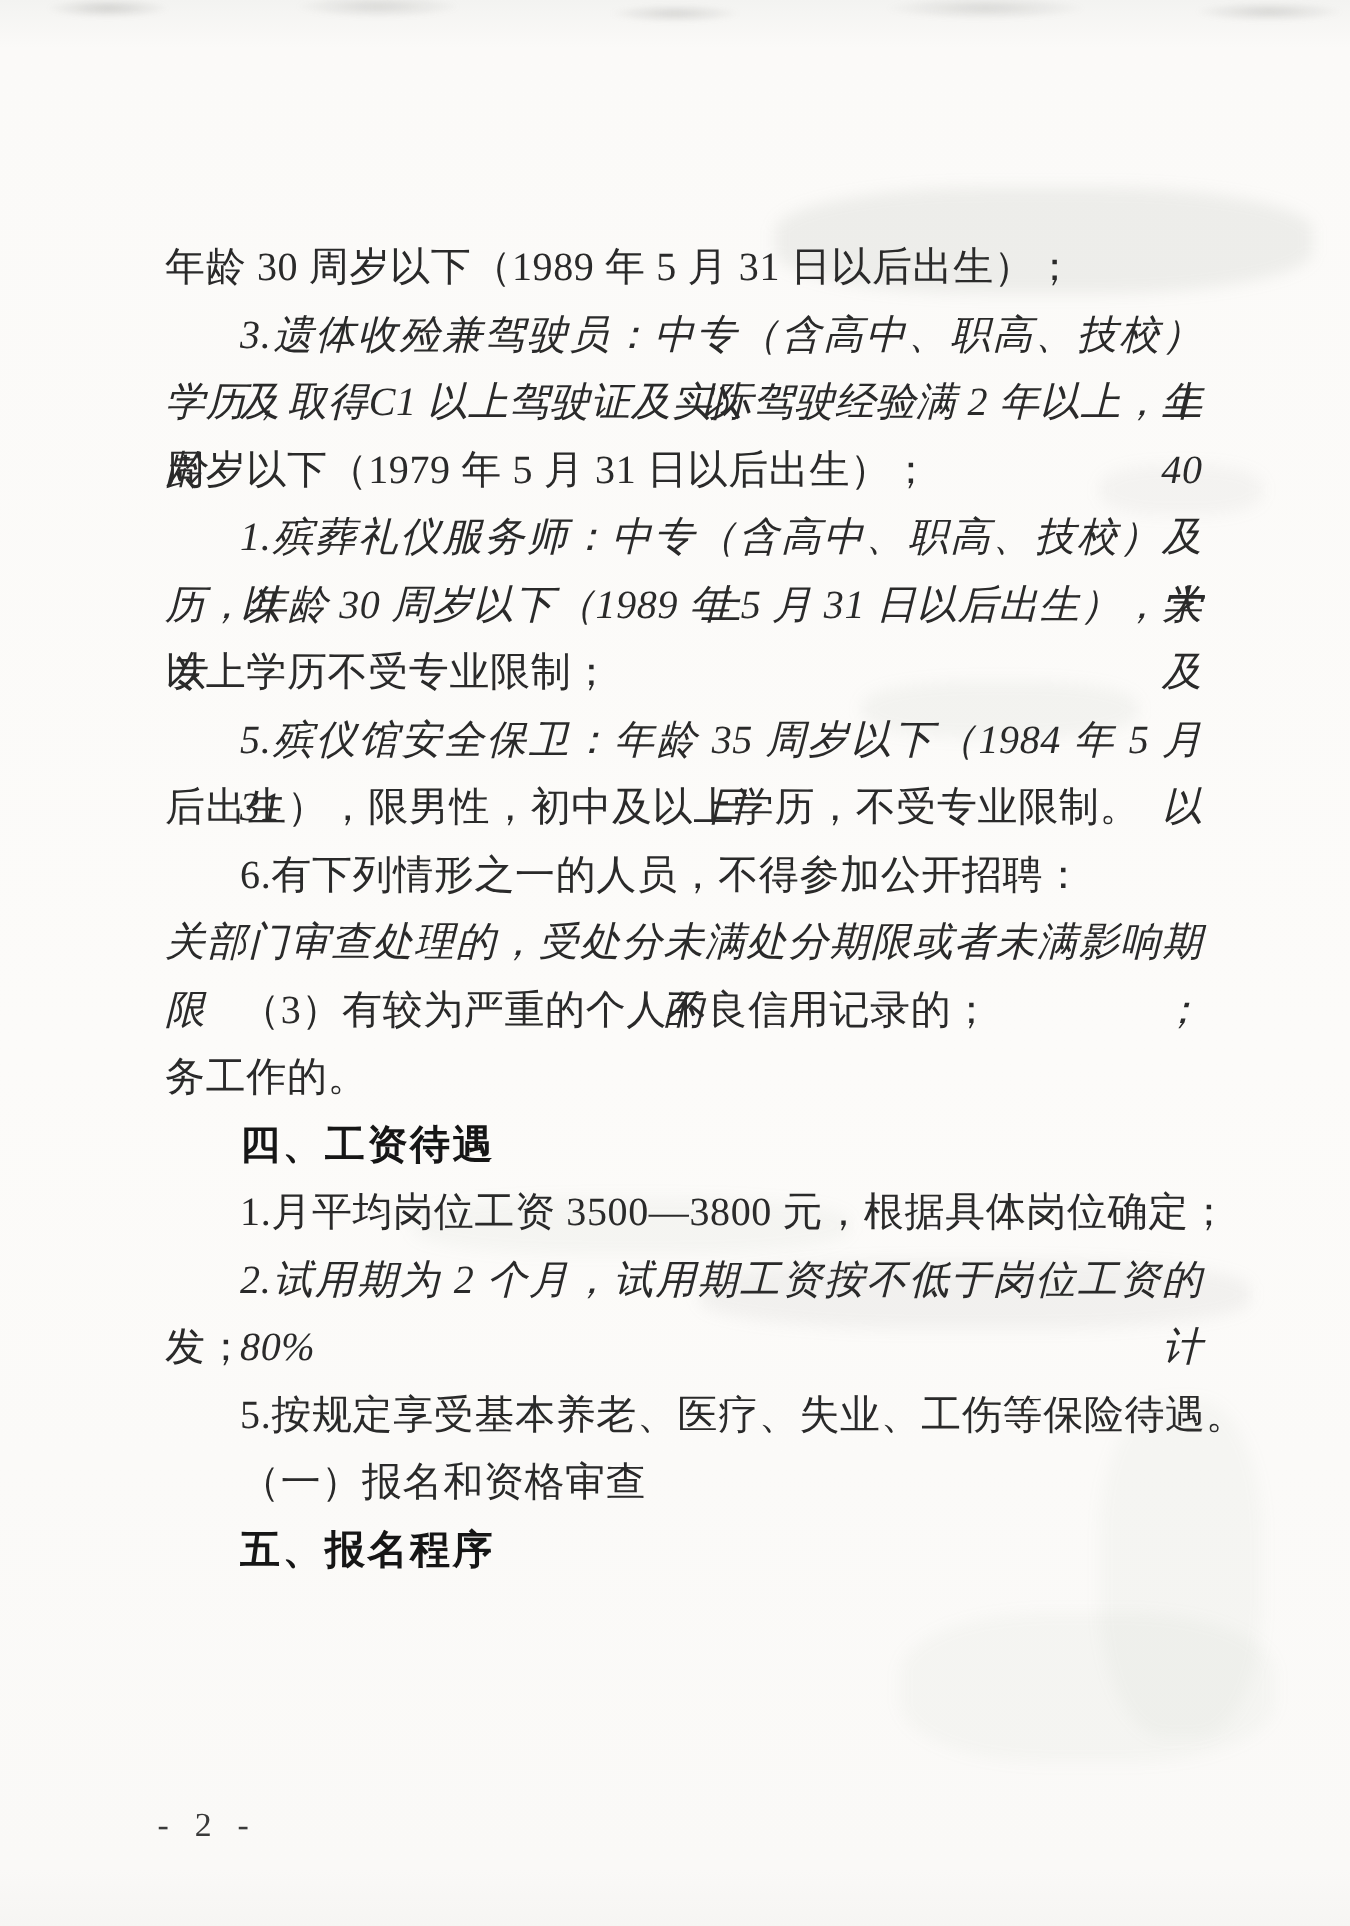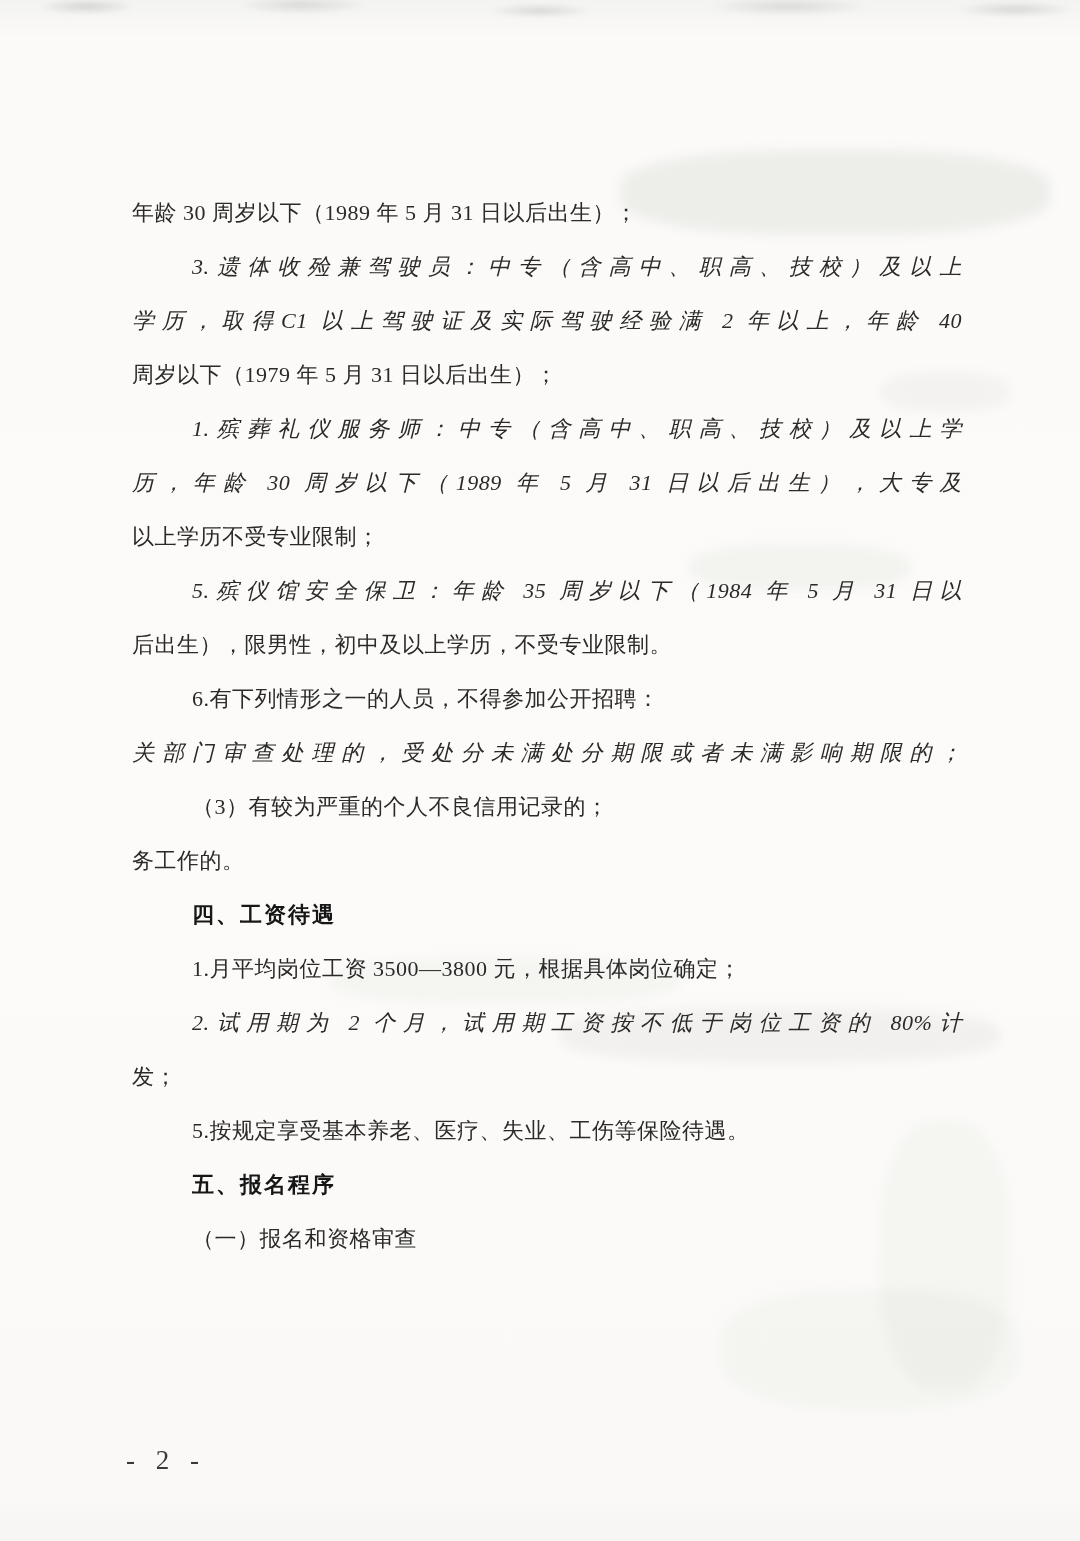--- a/index.html
+++ b/index.html
@@ -41,21 +41,21 @@
   .s6 { top: 1120px; left: 880px; width: 130px; height: 270px; background: rgba(140,148,142,0.05); }
   .s7 { top: 1290px; left: 720px; width: 300px; height: 120px; background: rgba(140,148,142,0.05); }
 
   .text-block {
     position: absolute;
     top: 186px;
     left: 132px;
     width: 830px;
   }
   .line {
-    font-size: 22px;
+    font-size: 32px;
     line-height: 54px;
     height: 54px;
     color: #2a2a2a;
     white-space: nowrap;
     letter-spacing: 0.5px;
   }
   
   .jf {
     white-space: normal;
     text-align: justify;
@@ -110,19 +110,19 @@
     <div class="line">后出生），限男性，初中及以上学历，不受专业限制。</div>
     <div class="line ind">6.有下列情形之一的人员，不得参加公开招聘：</div>
     <div class="line jf">关部门审查处理的，受处分未满处分期限或者未满影响期限的；</div>
     <div class="line ind">（3）有较为严重的个人不良信用记录的；</div>
     <div class="line">务工作的。</div>
     <div class="line ind hd">四、工资待遇</div>
     <div class="line ind">1.月平均岗位工资 3500—3800 元，根据具体岗位确定；</div>
     <div class="line ind jf">2.试用期为 2 个月，试用期工资按不低于岗位工资的 80%计</div>
     <div class="line">发；</div>
     <div class="line ind">5.按规定享受基本养老、医疗、失业、工伤等保险待遇。</div>
+    <div class="line ind">（一）报名和资格审查</div>
     <div class="line ind hd">五、报名程序</div>
-    <div class="line ind">（一）报名和资格审查</div>
   </div>
 
   <div class="page-num">- 2 -</div>
 
 </div>
 
 </body></html>

